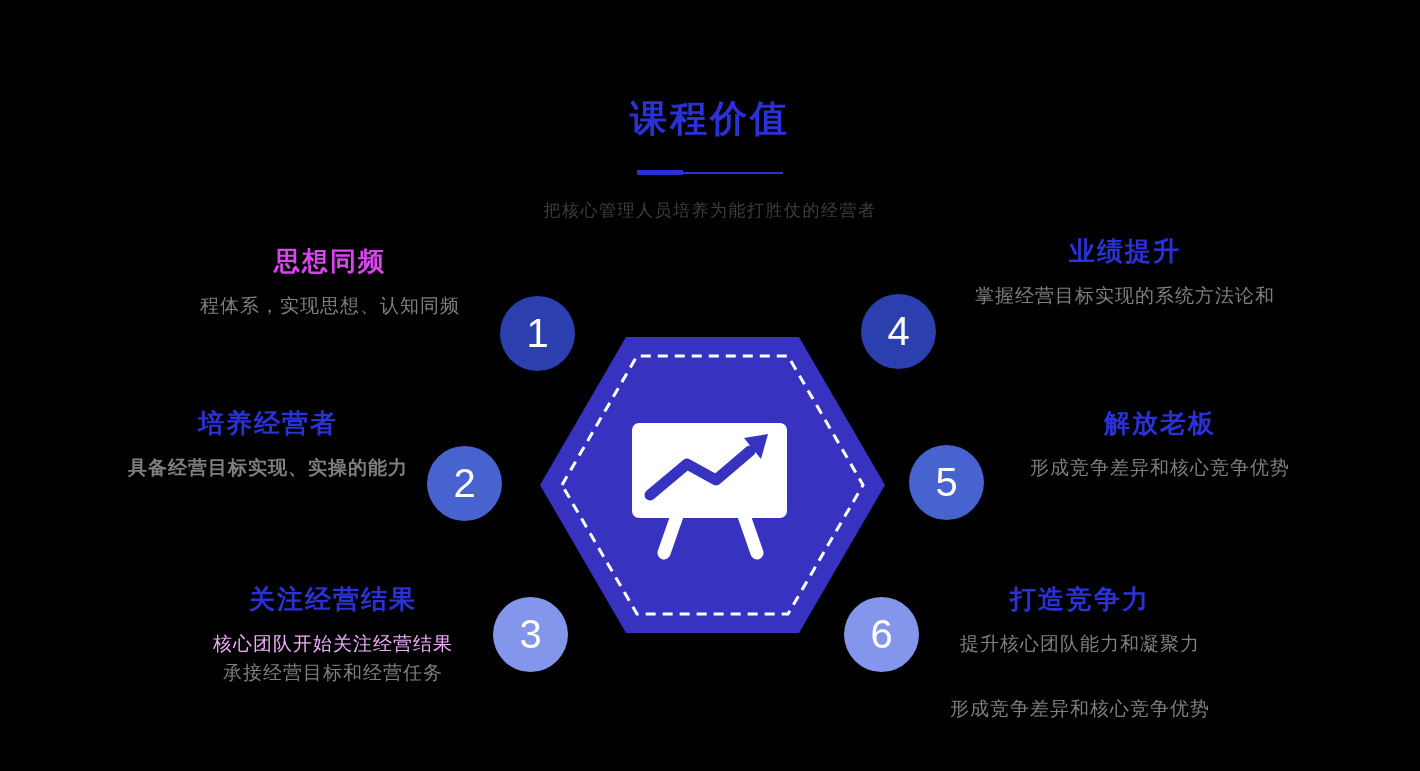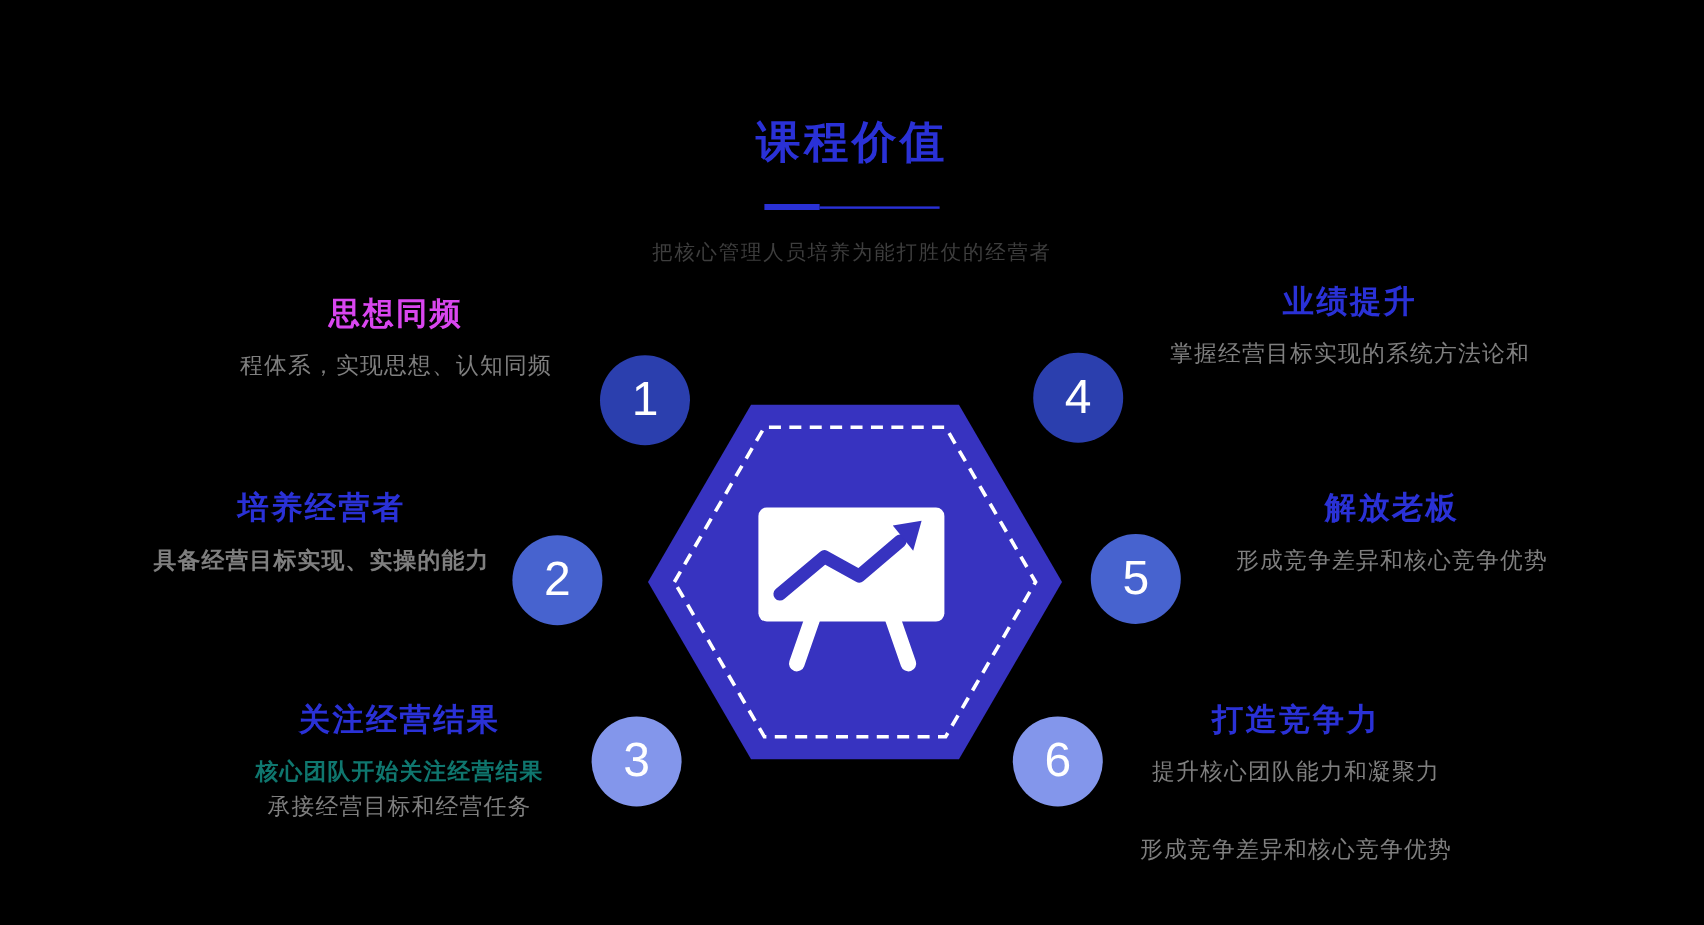--- a/index.html
+++ b/index.html
@@ -56,21 +56,21 @@
     <div class="item-desc" style="color: rgb(127, 127, 127);">程体系，实现思想、认知同频</div>
   </div>
 
   <div class="item" id="item2">
     <div class="item-title" style="color: rgb(42, 49, 214);">培养经营者</div>
     <div class="item-desc" style="color: rgb(127, 127, 127); font-weight: bold;">具备经营目标实现、实操的能力</div>
   </div>
 
   <div class="item" id="item3">
     <div class="item-title" style="color: rgb(42, 49, 214);">关注经营结果</div>
-    <div class="item-desc" style="color: #0f766e; font-weight: bold;">核心团队开始关注经营结果</div>
+    <div class="item-desc" style="color: #f0abfc;">核心团队开始关注经营结果</div>
     <div class="item-desc" style="color: rgb(127, 127, 127);">承接经营目标和经营任务</div>
   </div>
 
   <div class="item" id="item4">
     <div class="item-title" style="color: rgb(42, 49, 214);">业绩提升</div>
     <div class="item-desc" style="color: rgb(127, 127, 127);">掌握经营目标实现的系统方法论和</div>
   </div>
 
   <div class="item" id="item5">
     <div class="item-title" style="color: rgb(42, 49, 214);">解放老板</div>

